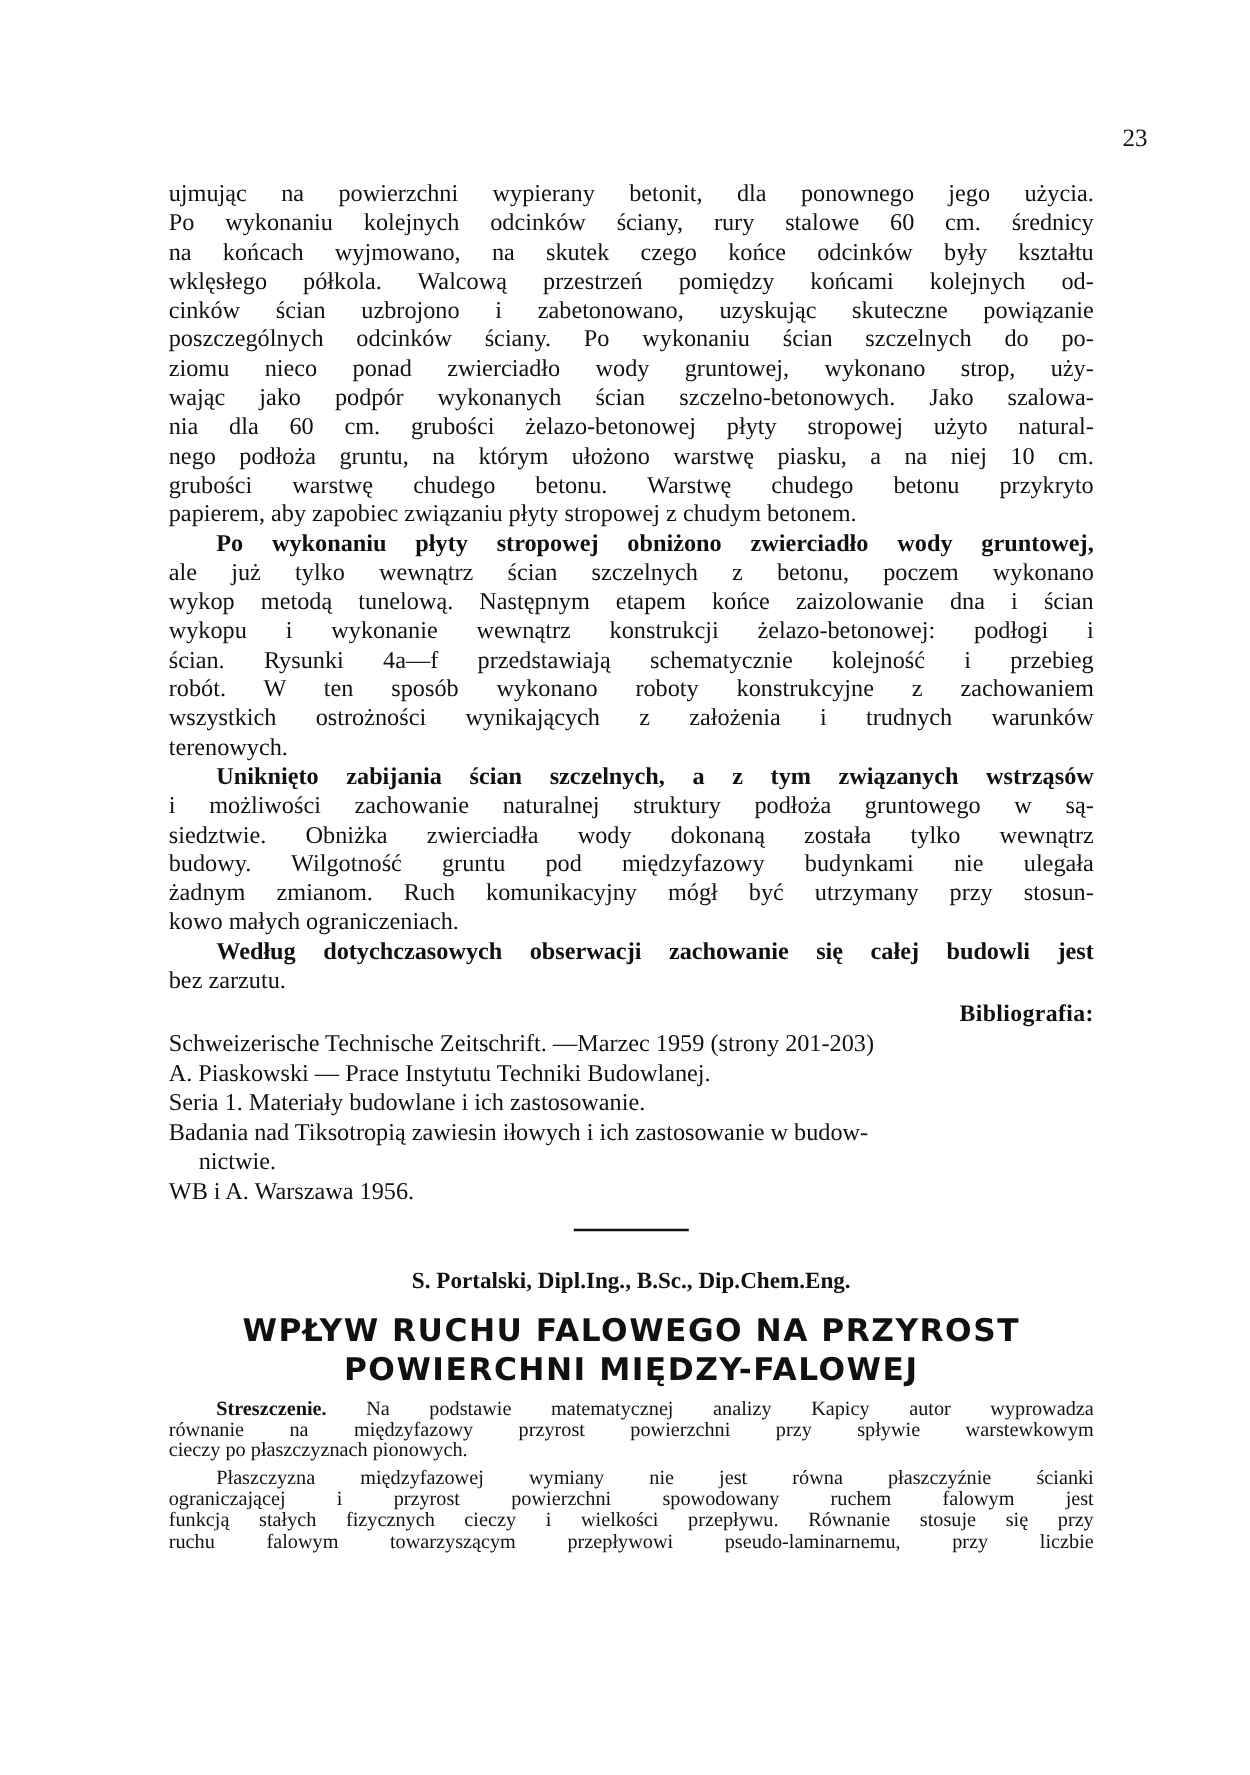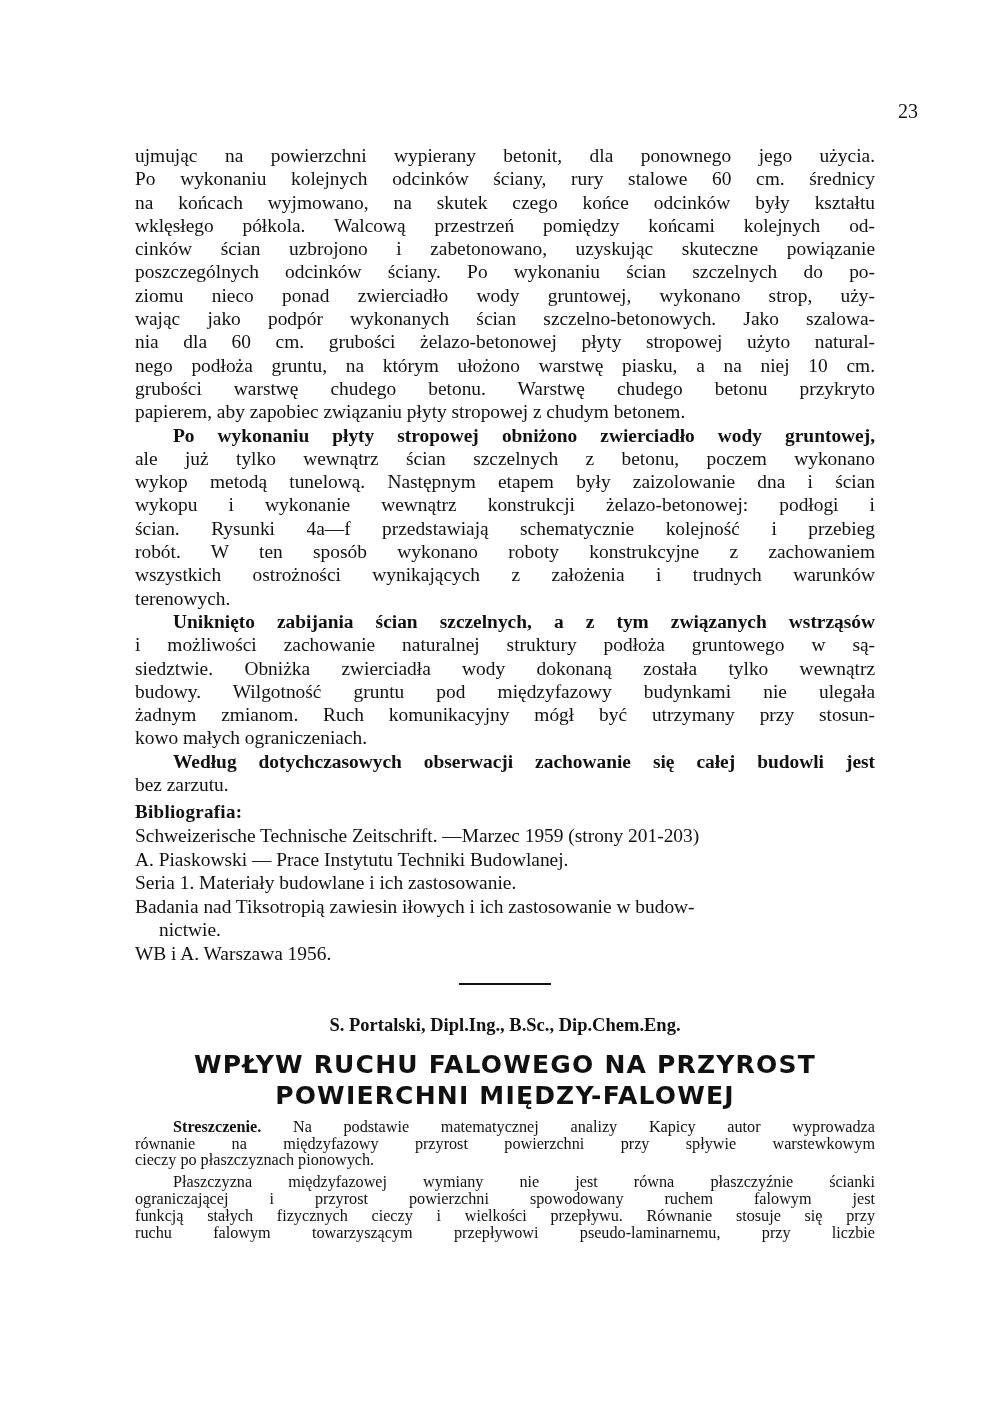--- a/index.html
+++ b/index.html
@@ -4,21 +4,21 @@
 <style>
   html, body { margin: 0; padding: 0; background: #ffffff; }
   body { width: 1000px; height: 1420px; position: relative; overflow: hidden;
          font-family: "Liberation Serif", "DejaVu Serif", serif; color: #111; }
   .page-number { position: absolute; top: 100px; left: 888px; width: 30px; text-align: right; font-size: 20px; }
   .body-text { position: absolute; left: 135px; top: 144px; width: 740px; }
   .line { font-size: 19.4px; line-height: 23.3px; height: 23.3px; white-space: nowrap;
           text-align: justify; text-align-last: justify; }
   .line.last { text-align-last: left; }
   .line.indent { padding-left: 38px; font-weight: bold; }
-  .biblio-heading { text-align: left; font-weight: bold; font-size: 19px; line-height: 24px; height: 24px; margin-top: 4px; letter-spacing: 0.3px; }
+  .biblio-heading { text-align: right; font-weight: bold; font-size: 19px; line-height: 24px; height: 24px; margin-top: 4px; letter-spacing: 0.3px; }
   .bib-line { font-size: 19.4px; line-height: 23.5px; height: 23.5px; white-space: nowrap; }
   .bib-line.cont { padding-left: 24px; }
   .rule { width: 92px; height: 1.5px; background: #111; margin: 18px auto 0 auto; position: relative; left: 0px; }
   .author { font-weight: bold; font-size: 18.5px; margin-top: 28px; line-height: 24px; text-align: center; }
   .title { font-family: "DejaVu Sans", "Liberation Sans", sans-serif; font-weight: bold;
            font-size: 25px; text-align: center; line-height: 31px; margin-top: 12px; letter-spacing: 1.2px; }
   .abstract { margin-top: 8px; }
   .small-line { font-size: 16.2px; line-height: 16.8px; height: 16.8px; white-space: nowrap;
                 text-align: justify; text-align-last: justify; }
   .small-line.last { text-align-last: left; }
@@ -44,21 +44,21 @@
     <div class="line">wając jako podpór wykonanych ścian szczelno-betonowych. Jako szalowa-</div>
     <div class="line">nia dla 60 cm. grubości żelazo-betonowej płyty stropowej użyto natural-</div>
     <div class="line">nego podłoża gruntu, na którym ułożono warstwę piasku, a na niej 10 cm.</div>
     <div class="line">grubości warstwę chudego betonu. Warstwę chudego betonu przykryto</div>
     <div class="line last">papierem, aby zapobiec związaniu płyty stropowej z chudym betonem.</div>
   </div>
 
   <div>
     <div class="line indent">Po wykonaniu płyty stropowej obniżono zwierciadło wody gruntowej,</div>
     <div class="line">ale już tylko wewnątrz ścian szczelnych z betonu, poczem wykonano</div>
-    <div class="line">wykop metodą tunelową. Następnym etapem były zaizolowanie dna i ścian</div>
+    <div class="line">wykop metodą tunelową. Następnym etapem końce zaizolowanie dna i ścian</div>
     <div class="line">wykopu i wykonanie wewnątrz konstrukcji żelazo-betonowej: podłogi i</div>
     <div class="line">ścian. Rysunki 4a—f przedstawiają schematycznie kolejność i przebieg</div>
     <div class="line">robót. W ten sposób wykonano roboty konstrukcyjne z zachowaniem</div>
     <div class="line">wszystkich ostrożności wynikających z założenia i trudnych warunków</div>
     <div class="line last">terenowych.</div>
   </div>
 
   <div>
     <div class="line indent">Uniknięto zabijania ścian szczelnych, a z tym związanych wstrząsów</div>
     <div class="line">i możliwości zachowanie naturalnej struktury podłoża gruntowego w są-</div>

